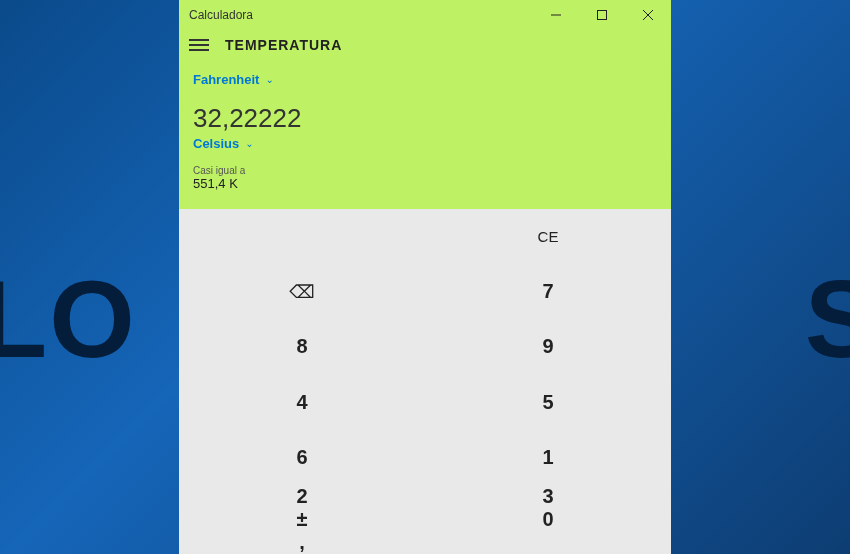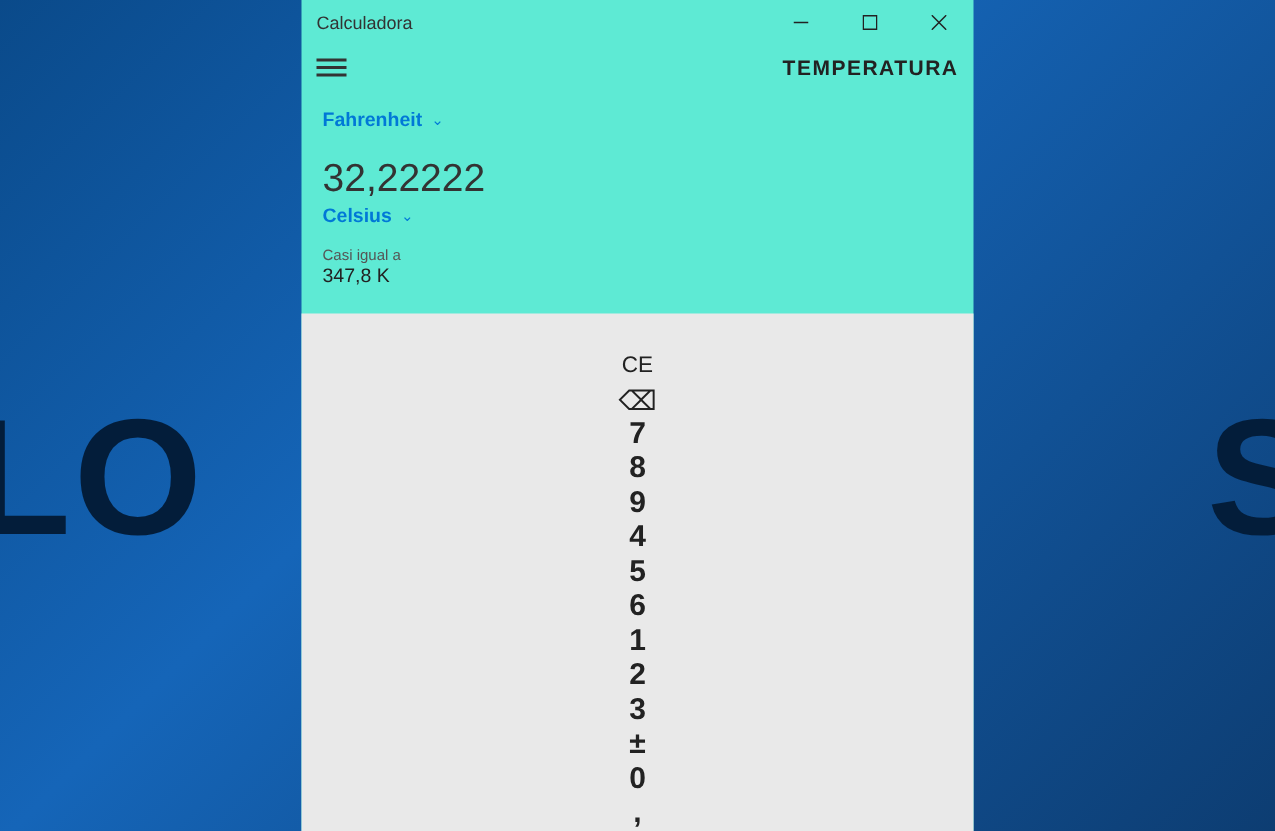--- a/index.html
+++ b/index.html
@@ -10,55 +10,55 @@
     display: flex; justify-content: center;
   }
   .bg-text {
     position: absolute; color: #031d3a; font-weight: 800; font-size: 110px;
     top: 255px; letter-spacing: 2px; user-select: none;
   }
   .bg-left { left: -20px; }
   .bg-right { right: -30px; }
 
   .window {
-    width: 448px; height: 554px; background: #5eead4; position: relative;
+    width: 492px; height: 554px; background: #bef264; position: relative;
     display: flex; flex-direction: column;
   }
   .titlebar {
     height: 30px; display: flex; align-items: center; justify-content: space-between;
     padding-left: 10px; font-size: 12px; color: #333;
   }
   .win-controls { display: flex; }
   .win-btn {
     width: 46px; height: 30px; display: flex; align-items: center; justify-content: center;
     font-size: 11px; color: #222; cursor: pointer;
   }
   .win-btn svg { width: 10px; height: 10px; }
 
   .header {
-    display: flex; align-items: center; gap: 16px; padding: 6px 10px 10px 10px; justify-content: space-between;
+    display: flex; align-items: center; gap: 16px; padding: 6px 10px 10px 10px;
   }
   .hamburger { width: 20px; cursor: pointer; }
   .hamburger div { height: 2px; background: #333; margin: 3px 0; }
   .mode-title { font-weight: 700; font-size: 14px; letter-spacing: 1px; color: #222; }
 
   .display {
     flex: 0 0 auto; padding: 6px 14px 10px 14px;
   }
   .value-primary { font-size: 34px; font-weight: 600; color: #111; margin-top: 4px; }
   .value-secondary { font-size: 26px; font-weight: 400; color: #333; margin-top: 16px; }
   .unit-row { display: flex; align-items: center; gap: 6px; margin-top: 2px; cursor: pointer; }
   .unit-label { color: #0078d7; font-size: 13px; font-weight: 700; }
   .chevron { color: #0078d7; font-size: 10px; }
   .approx-label { font-size: 10px; color: #555; margin-top: 14px; }
   .approx-value { font-size: 13px; color: #222; margin-top: 0px; }
 
   .keypad {
     flex: 1; background: #e9e9e9; display: grid;
-    grid-template-columns: repeat(1, 1fr);
+    grid-template-columns: repeat(2, 1fr);
     grid-template-rows: repeat(5, 1fr);
     margin-top: 8px;
   }
   .key {
     display: flex; align-items: center; justify-content: center;
     font-size: 20px; font-weight: 600; color: #222; cursor: pointer;
     border: none; background: transparent;
   }
   .key.fn { font-size: 15px; font-weight: 400; }
   .key.empty { cursor: default; }
@@ -109,21 +109,21 @@
       <span class="chevron">⌄</span>
     </div>
 
     <div class="value-secondary">32,22222</div>
     <div class="unit-row">
       <span class="unit-label">Celsius</span>
       <span class="chevron">⌄</span>
     </div>
 
     <div class="approx-label">Casi igual a</div>
-    <div class="approx-value">347,8 K</div>
+    <div class="approx-value">551,4 K</div>
   </div>
 
   <div class="keypad">
     <div class="key empty"></div>
     <button class="key fn">CE</button>
     <button class="key fn">
       <span class="backspace-icon">⌫</span>
     </button>
 
     <button class="key">7</button>

